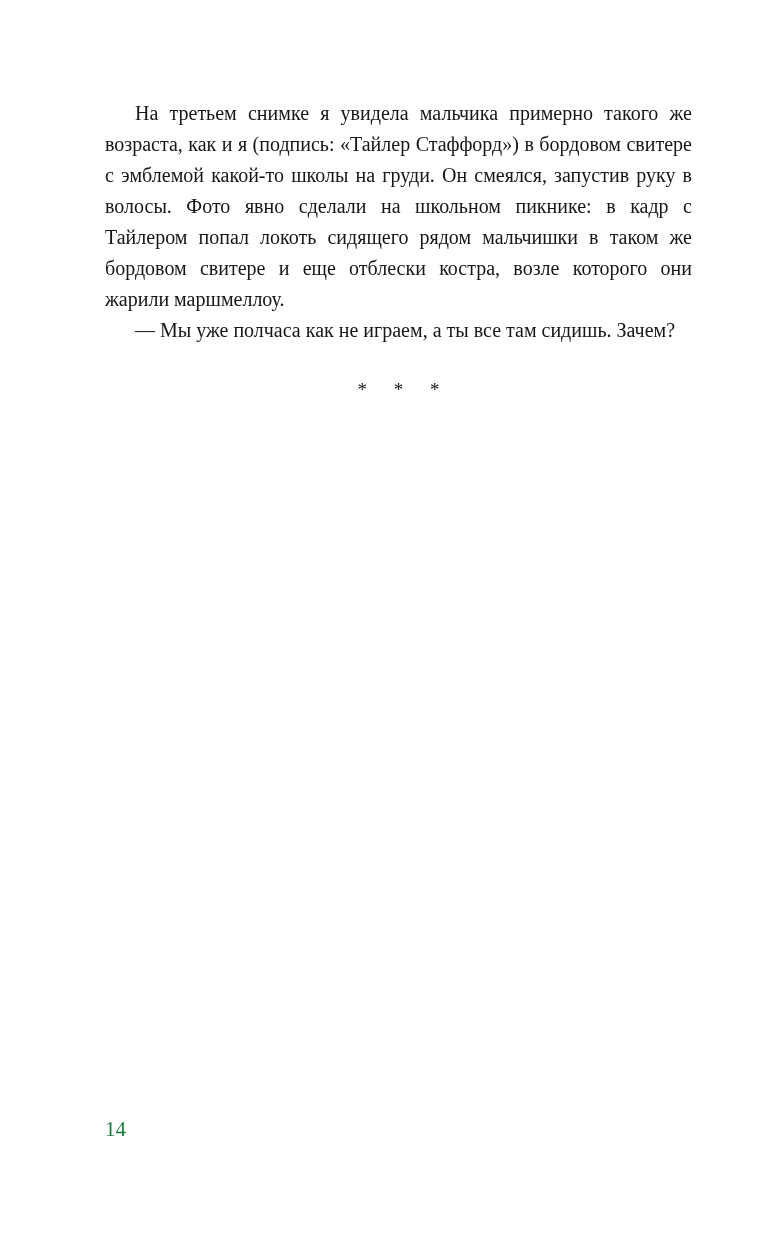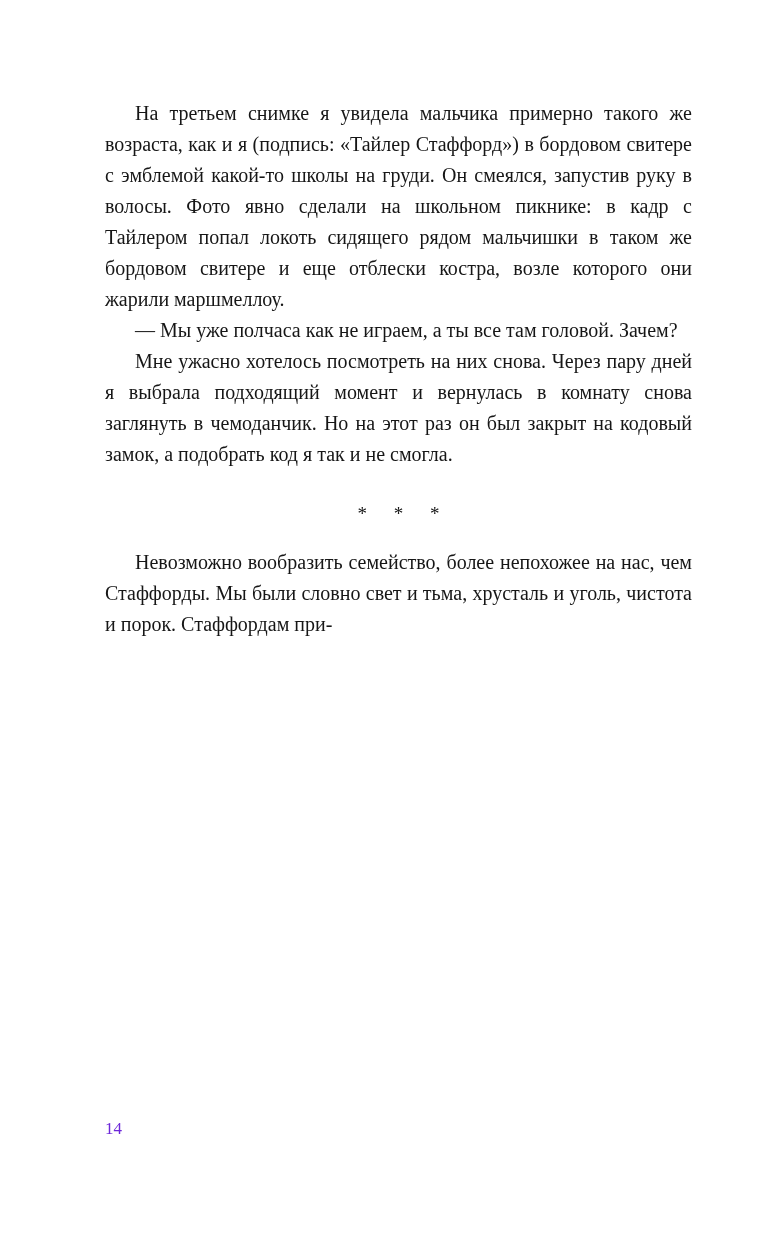--- a/index.html
+++ b/index.html
@@ -38,30 +38,28 @@
     text-align: center;
     letter-spacing: 11px;
     margin-top: 28px;
     margin-bottom: 18px;
     text-indent: 11px; 
   }
   .page-number {
     position: absolute;
     left: 105px;
     top: 1118px;
-    font-size: 17px;
+    font-size: 21px;
     line-height: 22px;
-    color: #6d28d9;
+    color: #15803d;
   }
 </style>
 </head>
 <body>
 
 <div class="book-page">
   <div class="text-column">
     <p class="para">На третьем снимке я увидела мальчика примерно такого же возраста, как и я (подпись: «Тайлер Стаффорд») в бордовом свитере с эмблемой какой-то школы на груди. Он смеялся, запустив руку в волосы. Фото явно сделали на школьном пикнике: в кадр с Тайлером попал локоть сидящего рядом мальчишки в таком же бордовом свитере и еще отблески костра, возле которого они жарили маршмеллоу.</p>
-    <p class="para">— Мы уже полчаса как не играем, а ты все там головой. Зачем?</p>
-    <p class="para">Мне ужасно хотелось посмотреть на них снова. Через пару дней я выбрала подходящий момент и вернулась в комнату снова заглянуть в чемоданчик. Но на этот раз он был закрыт на кодовый замок, а подобрать код я так и не смогла.</p>
+    <p class="para">— Мы уже полчаса как не играем, а ты все там сидишь. Зачем?</p>
     <div class="separator">* * *</div>
-    <p class="para">Невозможно вообразить семейство, более непохожее на нас, чем Стаффорды. Мы были словно свет и тьма, хрусталь и уголь, чистота и порок. Стаффордам при-</p>
   </div>
   <div class="page-number">14</div>
 </div>
 
 </body></html>

